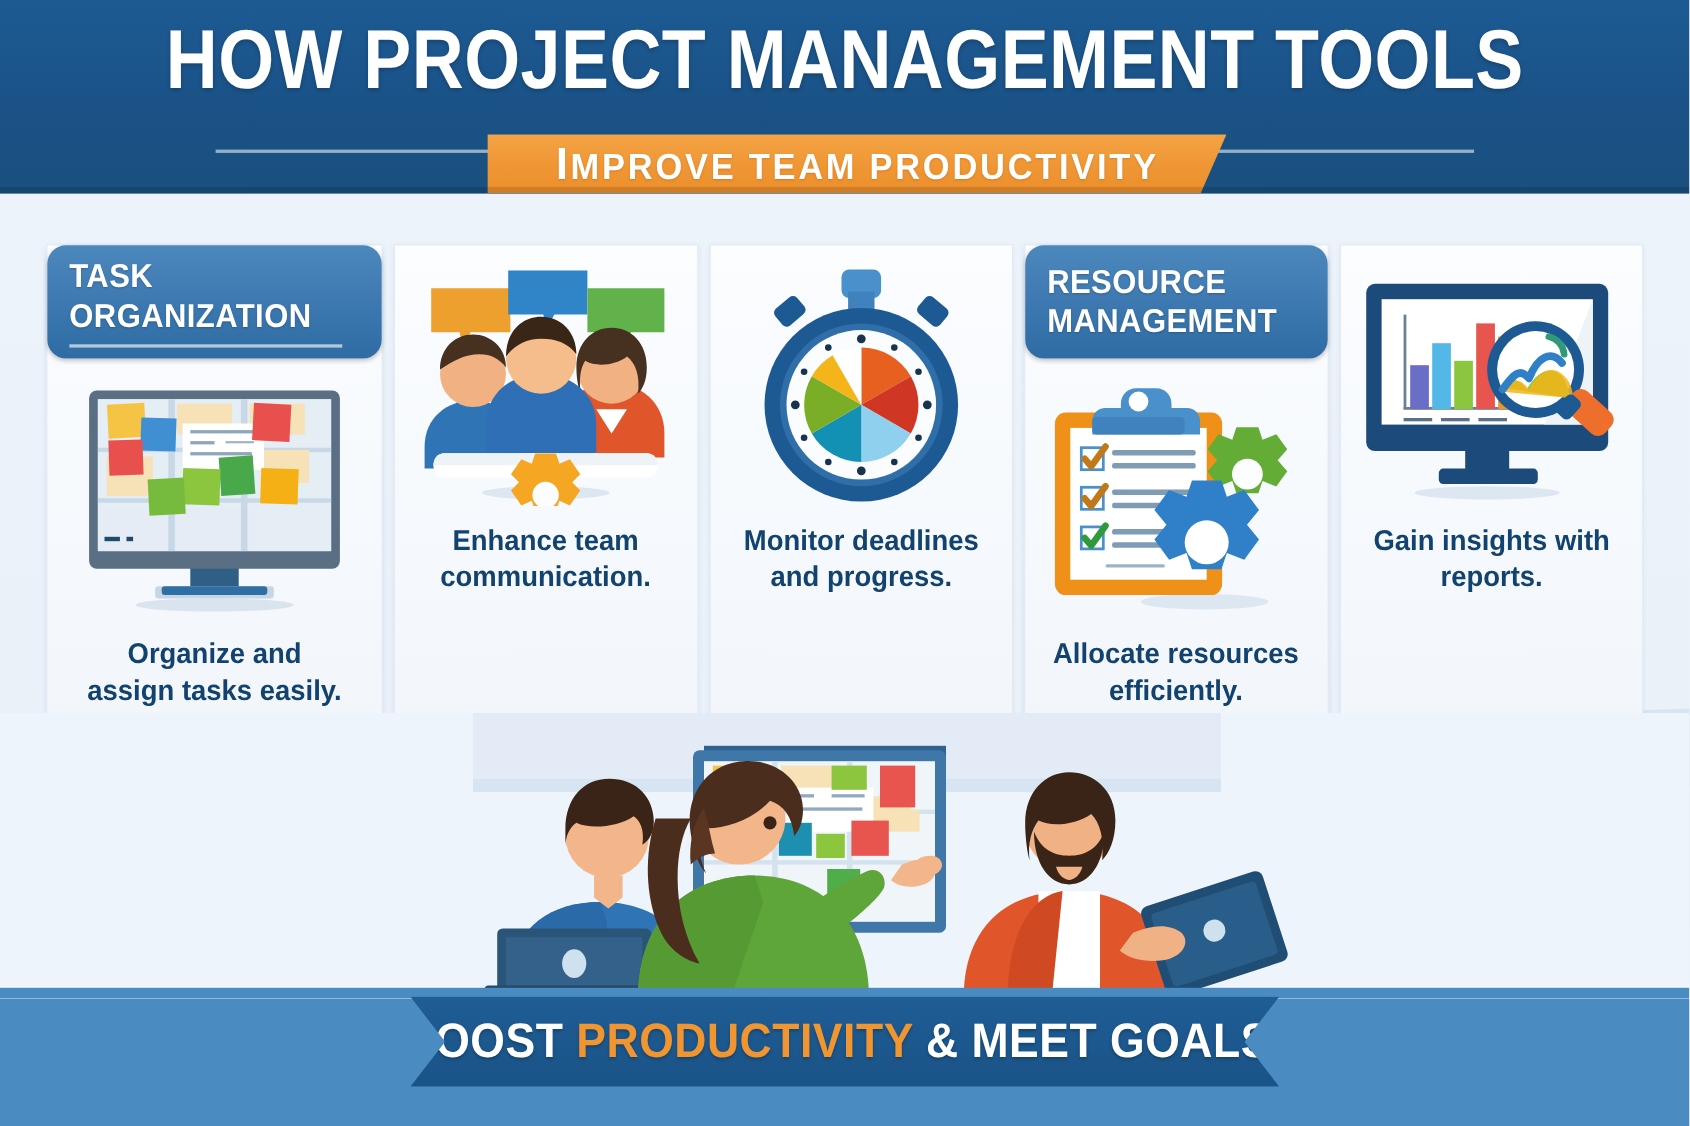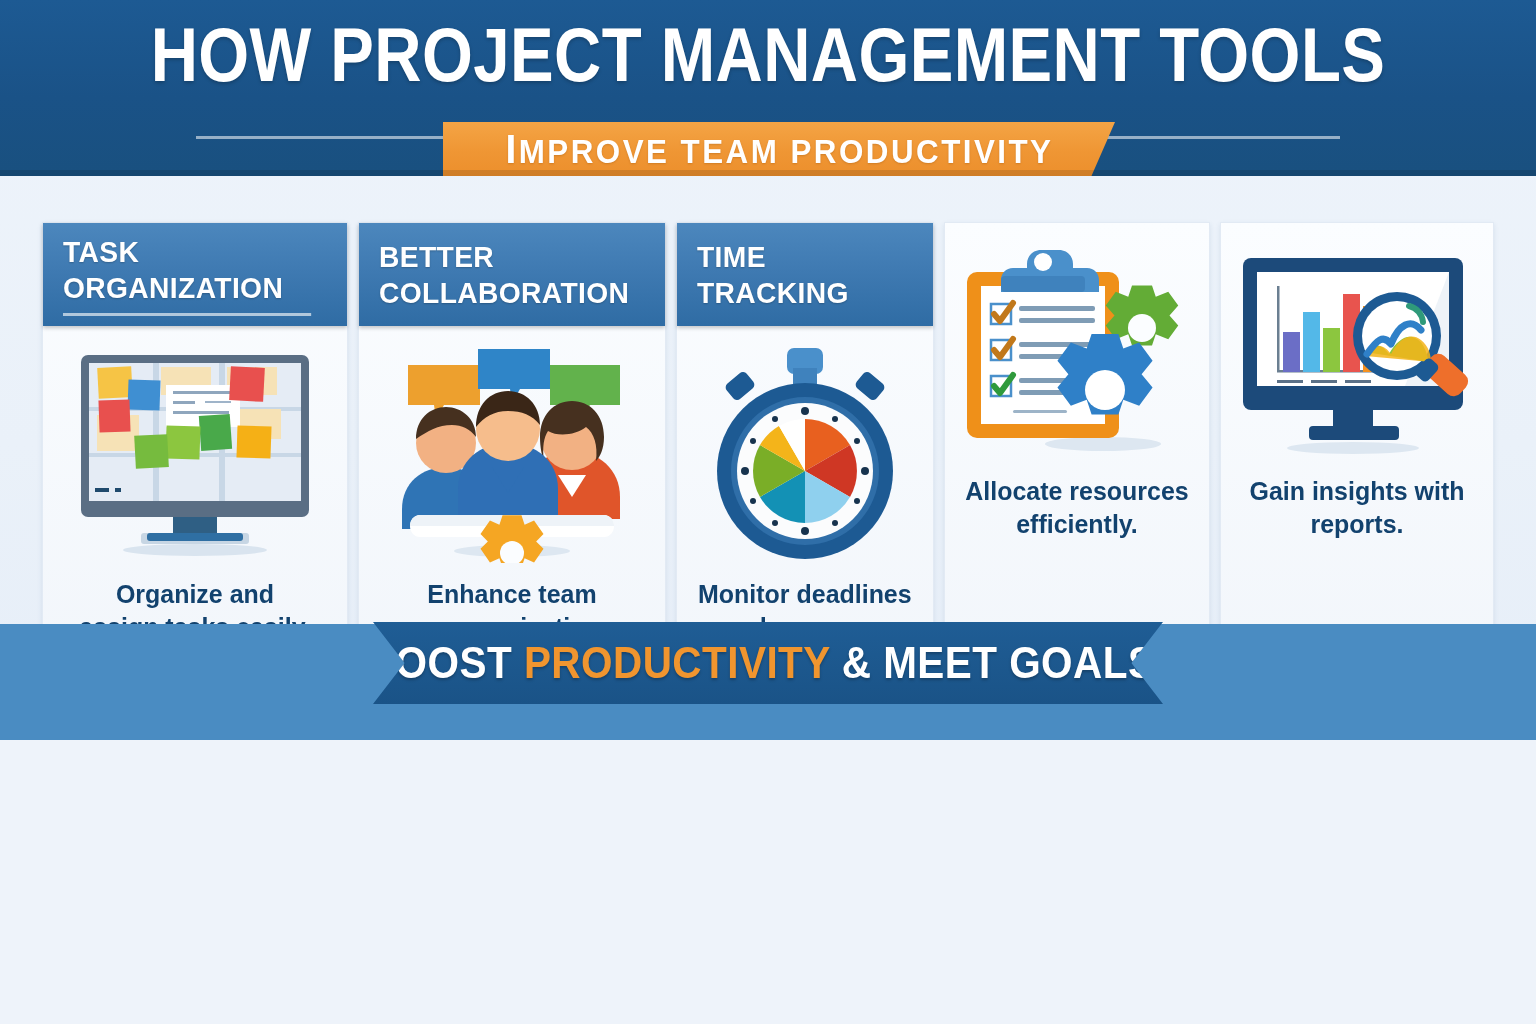--- a/index.html
+++ b/index.html
@@ -8,21 +8,21 @@
     width: 1536px;
     height: 1024px;
     overflow: hidden;
     font-family: "Liberation Sans", sans-serif;
     background: #eef3fa;
   }
 
   #infographic {
     position: relative;
     width: 1536px;
-    height: 740px;
+    height: 1024px;
     background: linear-gradient(180deg, #eef4fb 0%, #eaf1f9 60%, #e6eef8 100%);
     overflow: hidden;
   }
 
   
   .header {
     position: absolute;
     left: 0; top: 0;
     width: 1536px; height: 176px;
     background: linear-gradient(180deg, #1d5a93 0%, #1a5287 55%, #19507f 100%);
@@ -115,20 +115,21 @@
     box-shadow: 0 2px 5px rgba(40,80,130,0.10);
   }
   .card-head {
     height: 103px;
     background: linear-gradient(180deg, #4c87bd 0%, #3f7ab2 45%, #2f6ca4 100%);
     box-shadow: 0 2px 4px rgba(0,0,0,0.22);
     display: flex;
     align-items: center;
     padding: 0 20px;
     position: relative;
+    border-radius: 17px;
   }
   .card-head-text {
     color: #ffffff;
     font-family: "Liberation Sans Narrow", "Liberation Sans", sans-serif;
     font-weight: 700;
     font-size: 30px;
     line-height: 36px;
     letter-spacing: 0.4px;
     transform: scaleX(0.94);
     transform-origin: left center;
@@ -276,23 +277,20 @@
             <rect x="168" y="79" width="34" height="32" fill="#f5b016" transform="rotate(2 185 95)"></rect>
             <rect x="26" y="141" width="14" height="4" fill="#1f4a6d"></rect>
             <rect x="46" y="141" width="6" height="4" fill="#1f4a6d"></rect>
           </svg>
         </div>
         <div class="card-caption">Organize and assign tasks easily.</div>
       </div>
     </div>
 
     <div class="card">
-      <div class="card-head">
-        <div class="card-head-text">BETTER COLLABORATION</div>
-      </div>
       <div class="card-body">
         <div class="card-art">
           <svg width="240" height="216" viewBox="0 0 240 216">
             <ellipse cx="120" cy="204" rx="58" ry="6" fill="#dde7f1"></ellipse>
             <path d="M16 18h72v40H52l-8 14-2-14H16z" fill="#eda02e"></path>
             <path d="M86 2h72v40h-30l-8 14-2-14H86z" fill="#2f85c8"></path>
             <path d="M158 18h70v40h-30l-8 14-2-14h-30z" fill="#62b24c"></path>
             <path d="M10 162c0-26 20-42 44-42s44 16 44 42v20H10z" fill="#2f74b5"></path>
             <circle cx="54" cy="96" r="30" fill="#f2b183"></circle>
             <path d="M24 92c0-20 14-32 30-32s30 12 30 30c-6-8-14-12-24-12-14 0-24 6-36 14z" fill="#46301f"></path>
@@ -310,23 +308,20 @@
               <path d="M-9-36h18l3 9 9-4 9 13-7 7 7 7-9 13-9-4-3 9h-18l-3-9-9 4-9-13 7-7-7-7 9-13 9 4z" fill="#f5a623" transform="translate(0,24) scale(1.05)"></path>
               <circle cx="0" cy="24" r="12" fill="#fbfdff"></circle>
             </g>
           </svg>
         </div>
         <div class="card-caption">Enhance team communication.</div>
       </div>
     </div>
 
     <div class="card">
-      <div class="card-head">
-        <div class="card-head-text">TIME TRACKING</div>
-      </div>
       <div class="card-body">
         <div class="card-art">
           <svg width="216" height="218" viewBox="0 0 216 218">
             <rect x="90" y="2" width="36" height="26" rx="7" fill="#4a90cb"></rect>
             <rect x="96" y="22" width="24" height="16" fill="#3f82bd"></rect>
             <rect x="30" y="30" width="26" height="20" rx="5" fill="#1d5a93" transform="rotate(-40 43 40)"></rect>
             <rect x="160" y="30" width="26" height="20" rx="5" fill="#1d5a93" transform="rotate(40 173 40)"></rect>
             <circle cx="108" cy="125" r="88" fill="#1d5a93"></circle>
             <circle cx="108" cy="125" r="74" fill="#2f6ea8"></circle>
             <circle cx="108" cy="125" r="68" fill="#fbfcfd"></circle>
@@ -353,20 +348,23 @@
               <circle cx="78" cy="177" r="3"></circle>
                 <circle cx="138" cy="177" r="3"></circle>
             </g>
           </svg>
         </div>
         <div class="card-caption">Monitor deadlines and progress.</div>
       </div>
     </div>
 
     <div class="card">
+      <div class="card-head">
+        <div class="card-head-text">RESOURCE MANAGEMENT</div>
+      </div>
       <div class="card-body">
         <div class="card-art">
           <svg width="240" height="216" viewBox="0 0 240 216">
             <ellipse cx="146" cy="200" rx="58" ry="7" fill="#dde7f1"></ellipse>
             <rect x="10" y="28" width="152" height="166" rx="10" fill="#ef9019"></rect>
             <rect x="24" y="42" width="124" height="138" fill="#ffffff"></rect>
             <path d="M70 6h32c8 0 14 6 14 14v4h14c7 0 12 5 12 12v12H44V36c0-7 5-12 12-12h14v-4c0-8 6-14 14-14z" fill="#4a90cb"></path>
             <circle cx="86" cy="18" r="9" fill="#ffffff"></circle>
             <rect x="44" y="32" width="84" height="16" rx="4" fill="#3f82bd"></rect>
             <g>

